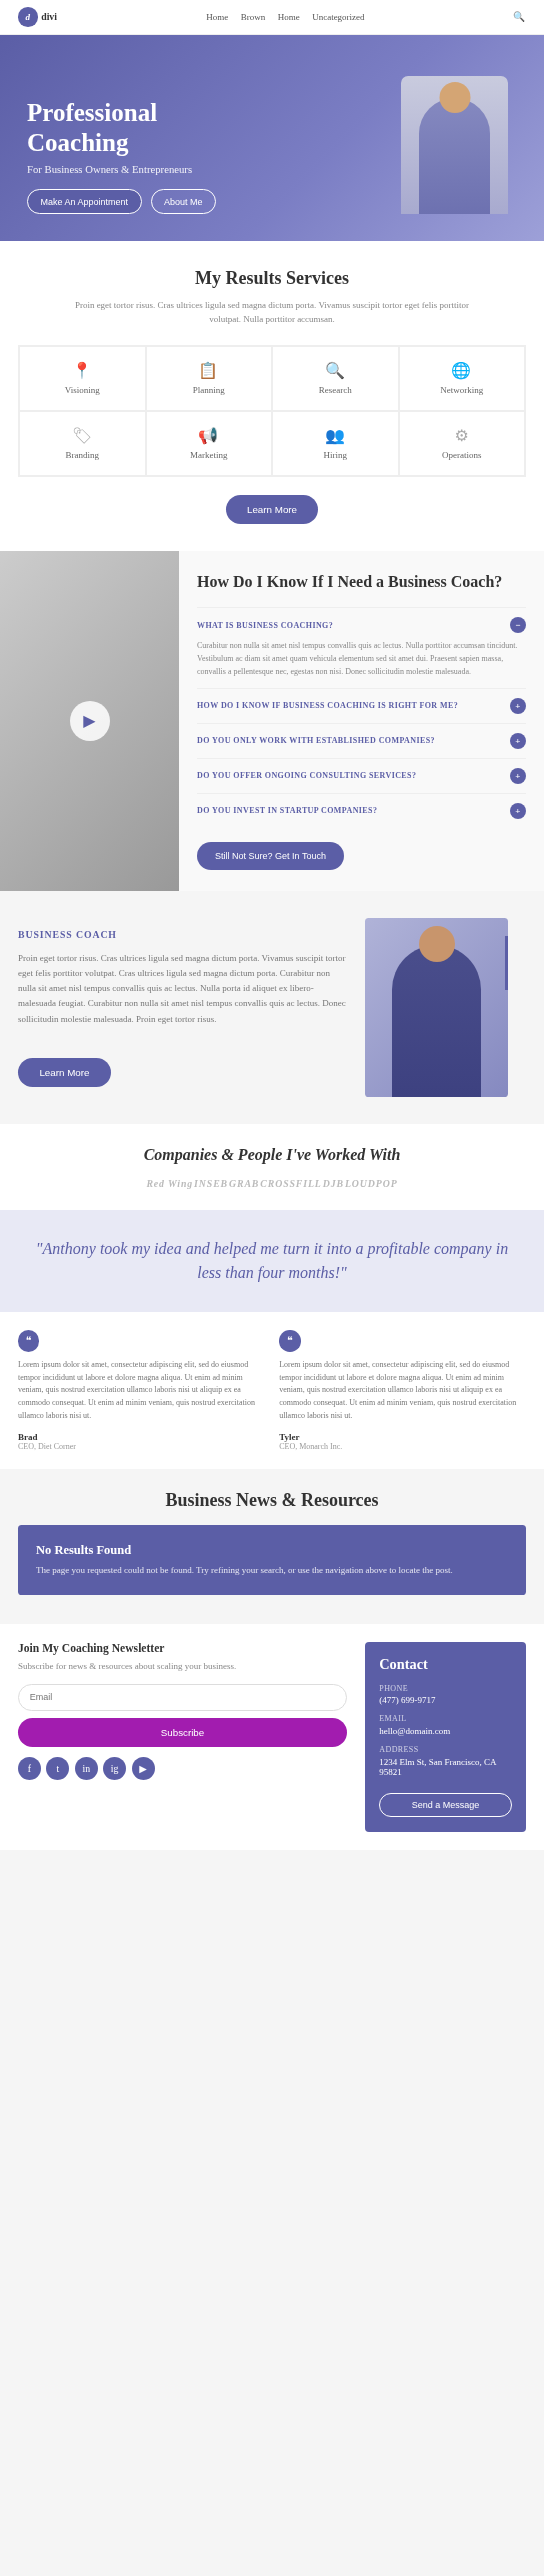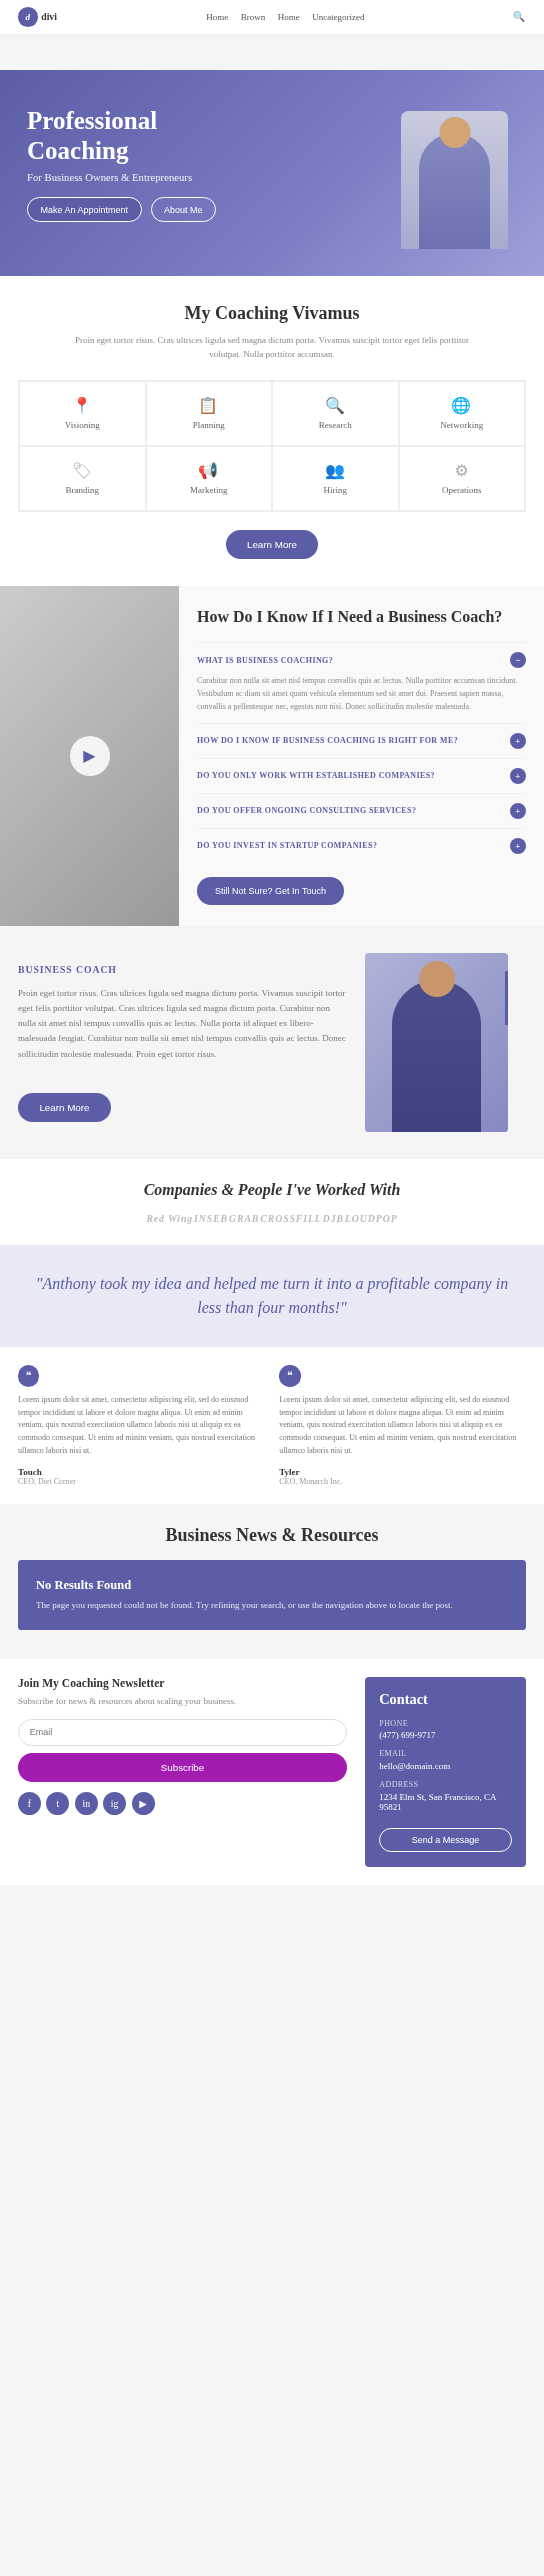--- a/index.html
+++ b/index.html
@@ -23,25 +23,24 @@
       color: #fff; font-size: 9px; font-style: italic; font-family: serif;
     }
     .nav-links { display: flex; gap: 12.5px; font-size: 9px; color: #555; }
     .nav-links a { text-decoration: none; color: #555; }
 
     
     .hero {
       background: linear-gradient(135deg, #5b5ea6 0%, #7b7ec4 60%, #9da0d8 100%);
       padding: 36px 27px 27px 27px;
       display: flex;
-      align-items: flex-start;
+      align-items: flex-end;
       min-height: 161px;
       position: relative;
       overflow: hidden;
-      margin-top: 35px;
     }
     .hero-text { flex: 1; z-index: 2; }
     .hero-title { font-size: 25px; font-weight: bold; color: #fff; line-height: 1.2; margin-bottom: 5.4px; }
     .hero-subtitle { font-size: 10.7px; color: rgba(255,255,255,0.9); margin-bottom: 14.3px; }
     .hero-buttons { display: flex; gap: 9px; }
     .btn-primary {
       background: #5b5ea6; color: #fff; border: 1.8px solid #fff;
       padding: 6.2px 12.5px; border-radius: 18px; font-size: 9px; cursor: pointer;
       white-space: nowrap;
     }
@@ -242,21 +241,21 @@
   <div class="hero-image">
     <div class="hero-person">
       <div class="person-silhouette">
         <div class="person-head"></div>
       </div>
     </div>
   </div>
 </section>
 
 <section class="section-white">
-  <h2 class="section-title">My Coaching Vivamus</h2>
+  <h2 class="section-title">My Results Services</h2>
   <p class="section-desc">Proin eget tortor risus. Cras ultrices ligula sed magna dictum porta. Vivamus suscipit tortor eget felis porttitor volutpat. Nulla porttitor accumsan.</p>
   <div class="services-grid">
     <div class="service-item">
       <span class="service-icon">📍</span>
       <span class="service-label">Visioning</span>
     </div>
     <div class="service-item">
       <span class="service-icon">📋</span>
       <span class="service-label">Planning</span>
     </div>
@@ -360,21 +359,21 @@
 </section>
 
 <section class="testimonial-section">
   <p class="testimonial-quote">"Anthony took my idea and helped me turn it into a profitable company in less than four months!"</p>
 </section>
 
 <section class="testimonial-cards">
   <div class="testimonial-card">
     <div class="testimonial-card-icon">❝</div>
     <p class="testimonial-card-text">Lorem ipsum dolor sit amet, consectetur adipiscing elit, sed do eiusmod tempor incididunt ut labore et dolore magna aliqua. Ut enim ad minim veniam, quis nostrud exercitation ullamco laboris nisi ut aliquip ex ea commodo consequat. Ut enim ad minim veniam, quis nostrud exercitation ullamco laboris nisi ut.</p>
-    <div class="testimonial-card-name">Touch</div>
+    <div class="testimonial-card-name">Brad</div>
     <div class="testimonial-card-role">CEO, Diet Corner</div>
   </div>
   <div class="testimonial-card">
     <div class="testimonial-card-icon">❝</div>
     <p class="testimonial-card-text">Lorem ipsum dolor sit amet, consectetur adipiscing elit, sed do eiusmod tempor incididunt ut labore et dolore magna aliqua. Ut enim ad minim veniam, quis nostrud exercitation ullamco laboris nisi ut aliquip ex ea commodo consequat. Ut enim ad minim veniam, quis nostrud exercitation ullamco laboris nisi ut.</p>
     <div class="testimonial-card-name">Tyler</div>
     <div class="testimonial-card-role">CEO, Monarch Inc.</div>
   </div>
 </section>
 

